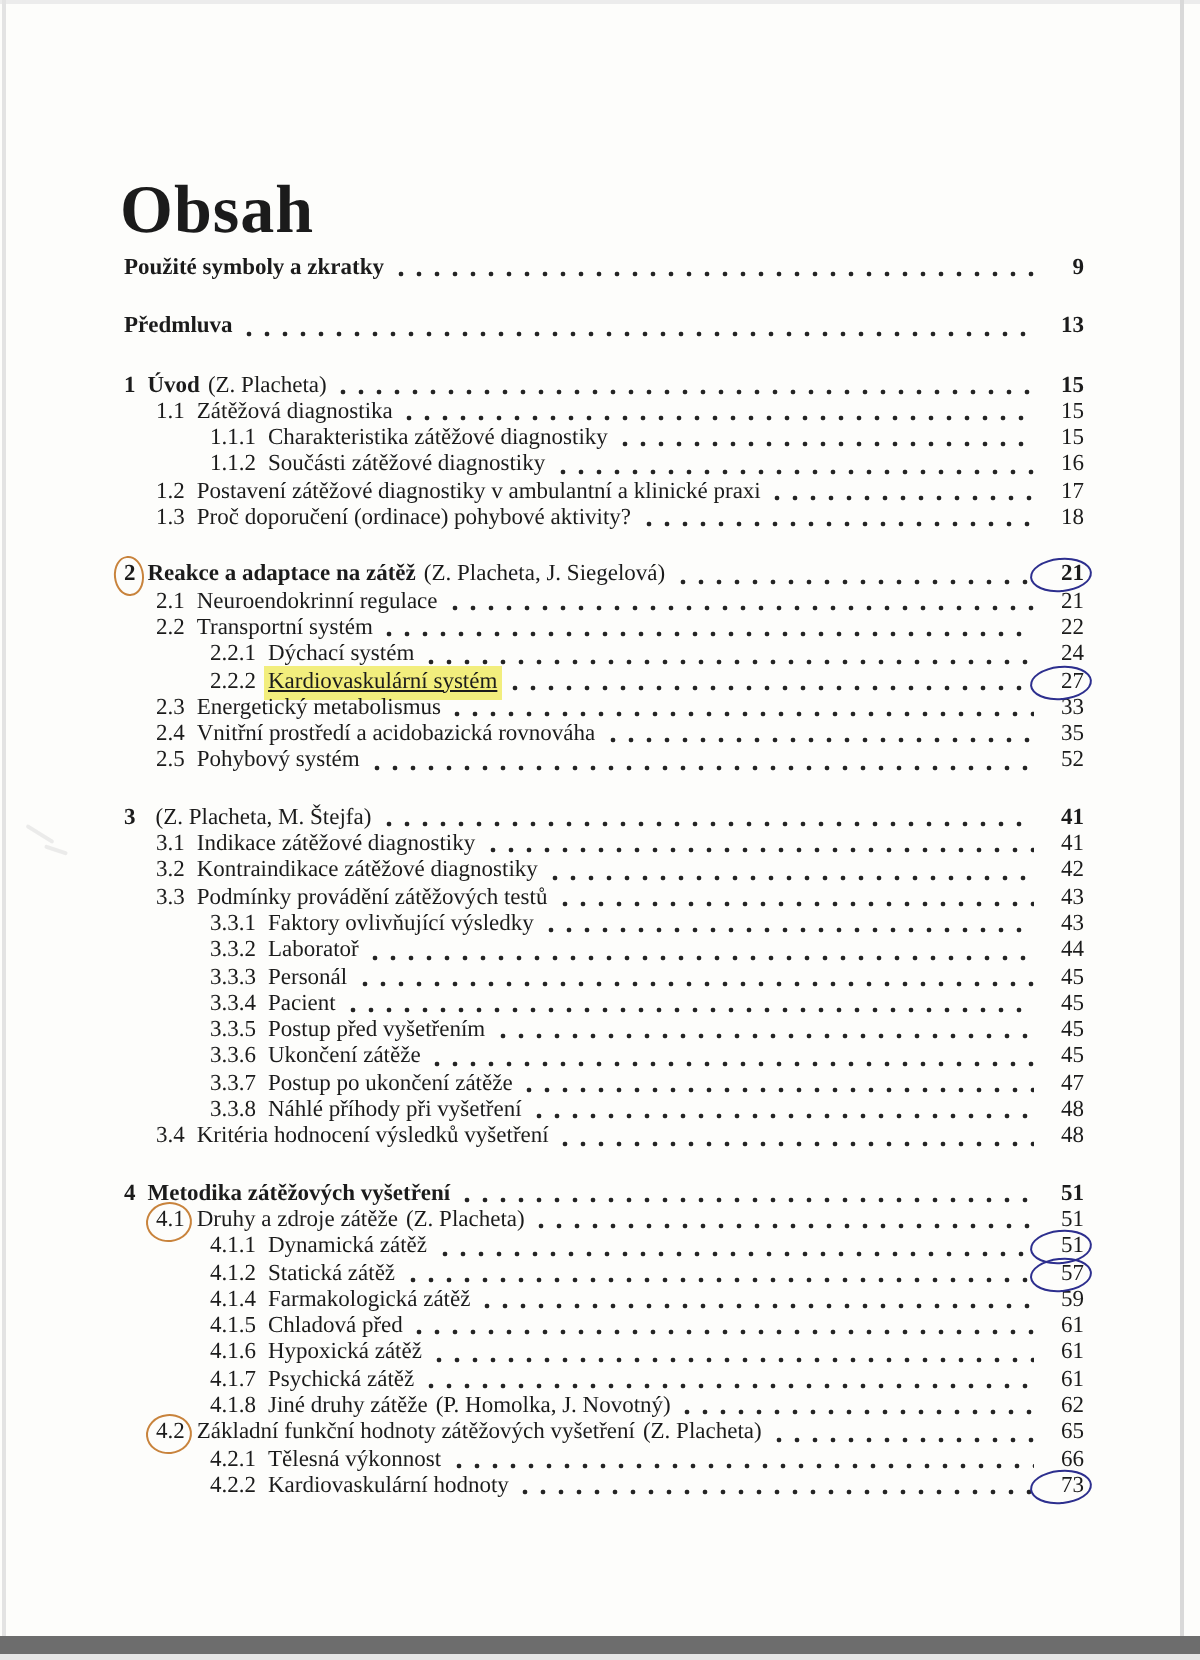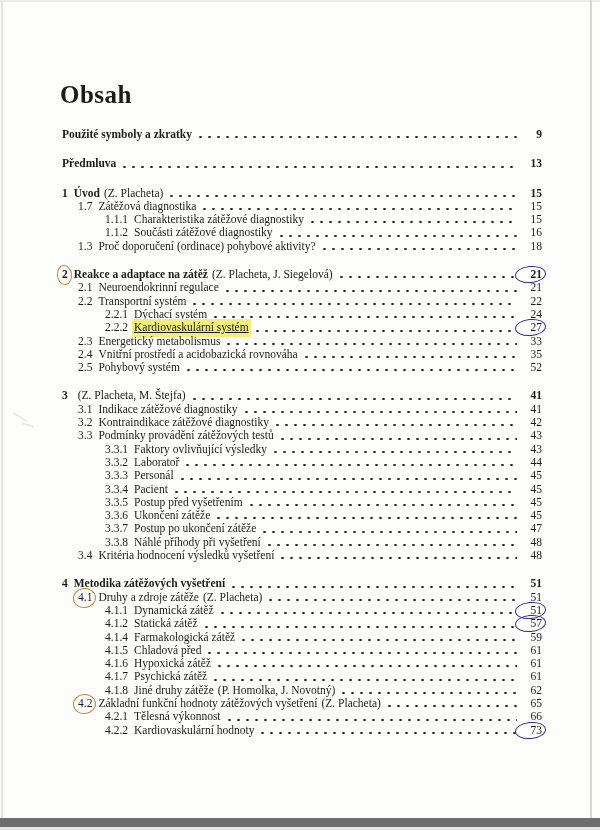--- a/index.html
+++ b/index.html
@@ -14,21 +14,21 @@
   .edge-left{position:absolute;left:1px;top:0;width:2px;height:830px;background:#e3e3e3;}
   .edge-right{position:absolute;left:590px;top:0;width:2px;height:830px;background:#d9d9d9;}
   .edge-bottom-band{position:absolute;left:0;top:818px;width:600px;height:9px;background:#6d6d6d;}
   .edge-bottom-strip{position:absolute;left:0;top:827px;width:600px;height:3px;background:#e6e6e6;}
   .smudge{position:absolute;background:#dcdcdc;opacity:.55;border-radius:2px;}
   .smudge.s1{left:12px;top:416px;width:16px;height:2px;transform:rotate(32deg);}
   .smudge.s2{left:22px;top:424px;width:12px;height:2px;transform:rotate(18deg);}
 
   .title{
     position:absolute;left:60px;top:64px;
-    font-size:25px;font-weight:700;letter-spacing:.5px;
+    font-size:34px;font-weight:700;letter-spacing:.5px;
   }
 
   .toc{
     position:absolute;left:62px;top:128px;right:58px;
     font-size:11.5px;line-height:13.3px;
   }
   .row{display:flex;align-items:flex-start;height:13.3px;white-space:nowrap;}
   .row.front{margin-bottom:16px;font-weight:700;}
   .section{margin-top:15px;}
   .row.lv0{font-weight:700;}
@@ -86,36 +86,42 @@
     </div>
     <div class="section">
       <div class="row lv0">
         <span class="num">1</span>
         <span class="label">Úvod</span>
         <span class="authors">(Z. Placheta)</span>
         <span class="leader"></span>
         <span class="pg">15</span>
       </div>
       <div class="row lv1">
-        <span class="num">1.7</span>
+        <span class="num">1.1</span>
         <span class="label">Zátěžová diagnostika</span>
         <span class="leader"></span>
         <span class="pg">15</span>
       </div>
       <div class="row lv2">
         <span class="num">1.1.1</span>
         <span class="label">Charakteristika zátěžové diagnostiky</span>
         <span class="leader"></span>
         <span class="pg">15</span>
       </div>
       <div class="row lv2">
         <span class="num">1.1.2</span>
         <span class="label">Součásti zátěžové diagnostiky</span>
         <span class="leader"></span>
         <span class="pg">16</span>
+      </div>
+      <div class="row lv1">
+        <span class="num">1.2</span>
+        <span class="label">Postavení zátěžové diagnostiky v ambulantní a klinické praxi</span>
+        <span class="leader"></span>
+        <span class="pg">17</span>
       </div>
       <div class="row lv1">
         <span class="num">1.3</span>
         <span class="label">Proč doporučení (ordinace) pohybové aktivity?</span>
         <span class="leader"></span>
         <span class="pg">18</span>
       </div>
     </div>
     <div class="section">
       <div class="row lv0">

